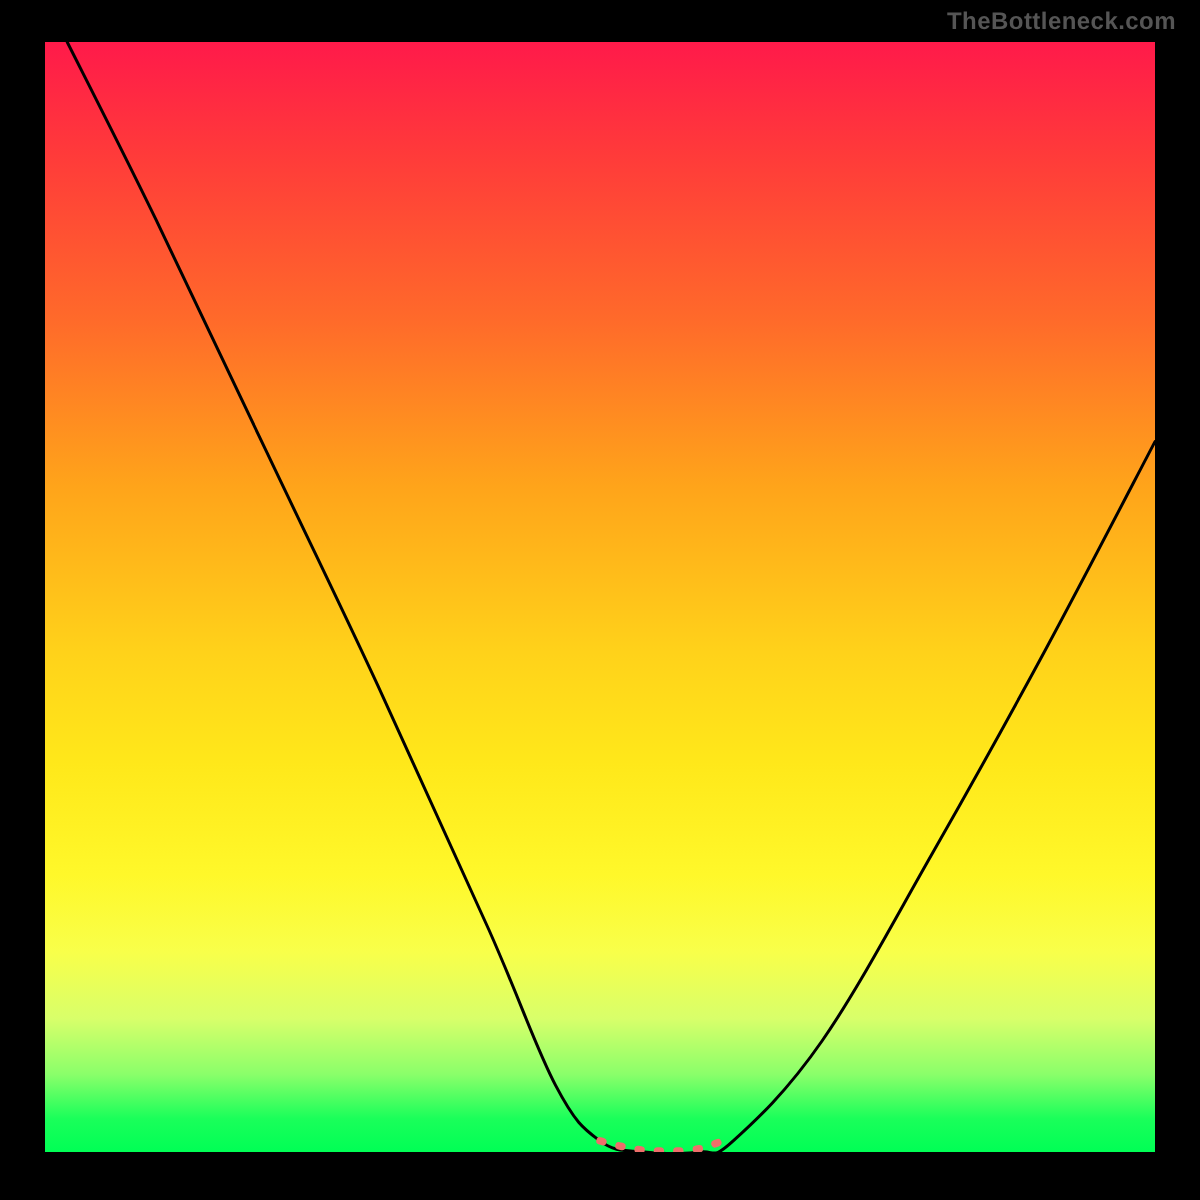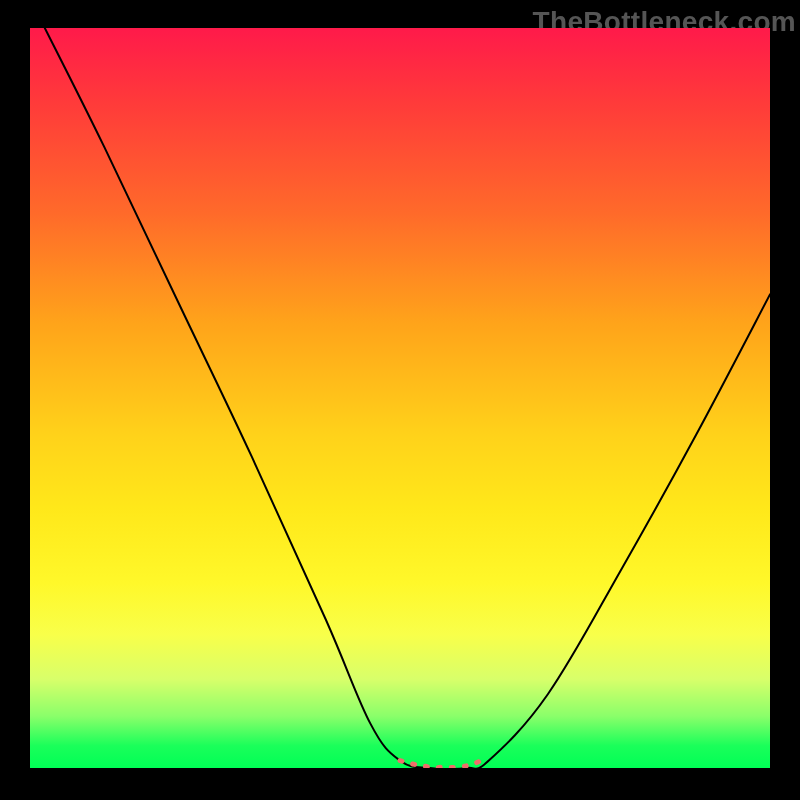--- a/index.html
+++ b/index.html
@@ -27,23 +27,23 @@
       #f8ff4a 82%,
       #d8ff6a 88%,
       #8aff6a 93%,
       #1aff5a 97%,
       #00ff55 100%
     );
   }
   .watermark {
     position: absolute;
     top: 6px;
-    right: 4px;
+    right: 16px;
     font-family: Arial, Helvetica, sans-serif;
-    font-size: 28px;
+    font-size: 16px;
     font-weight: 600;
     color: #555;
     letter-spacing: 0.3px;
   }
   svg.curve {
     position: absolute;
     left: 0;
     top: 0;
     width: 740px;
     height: 740px;

